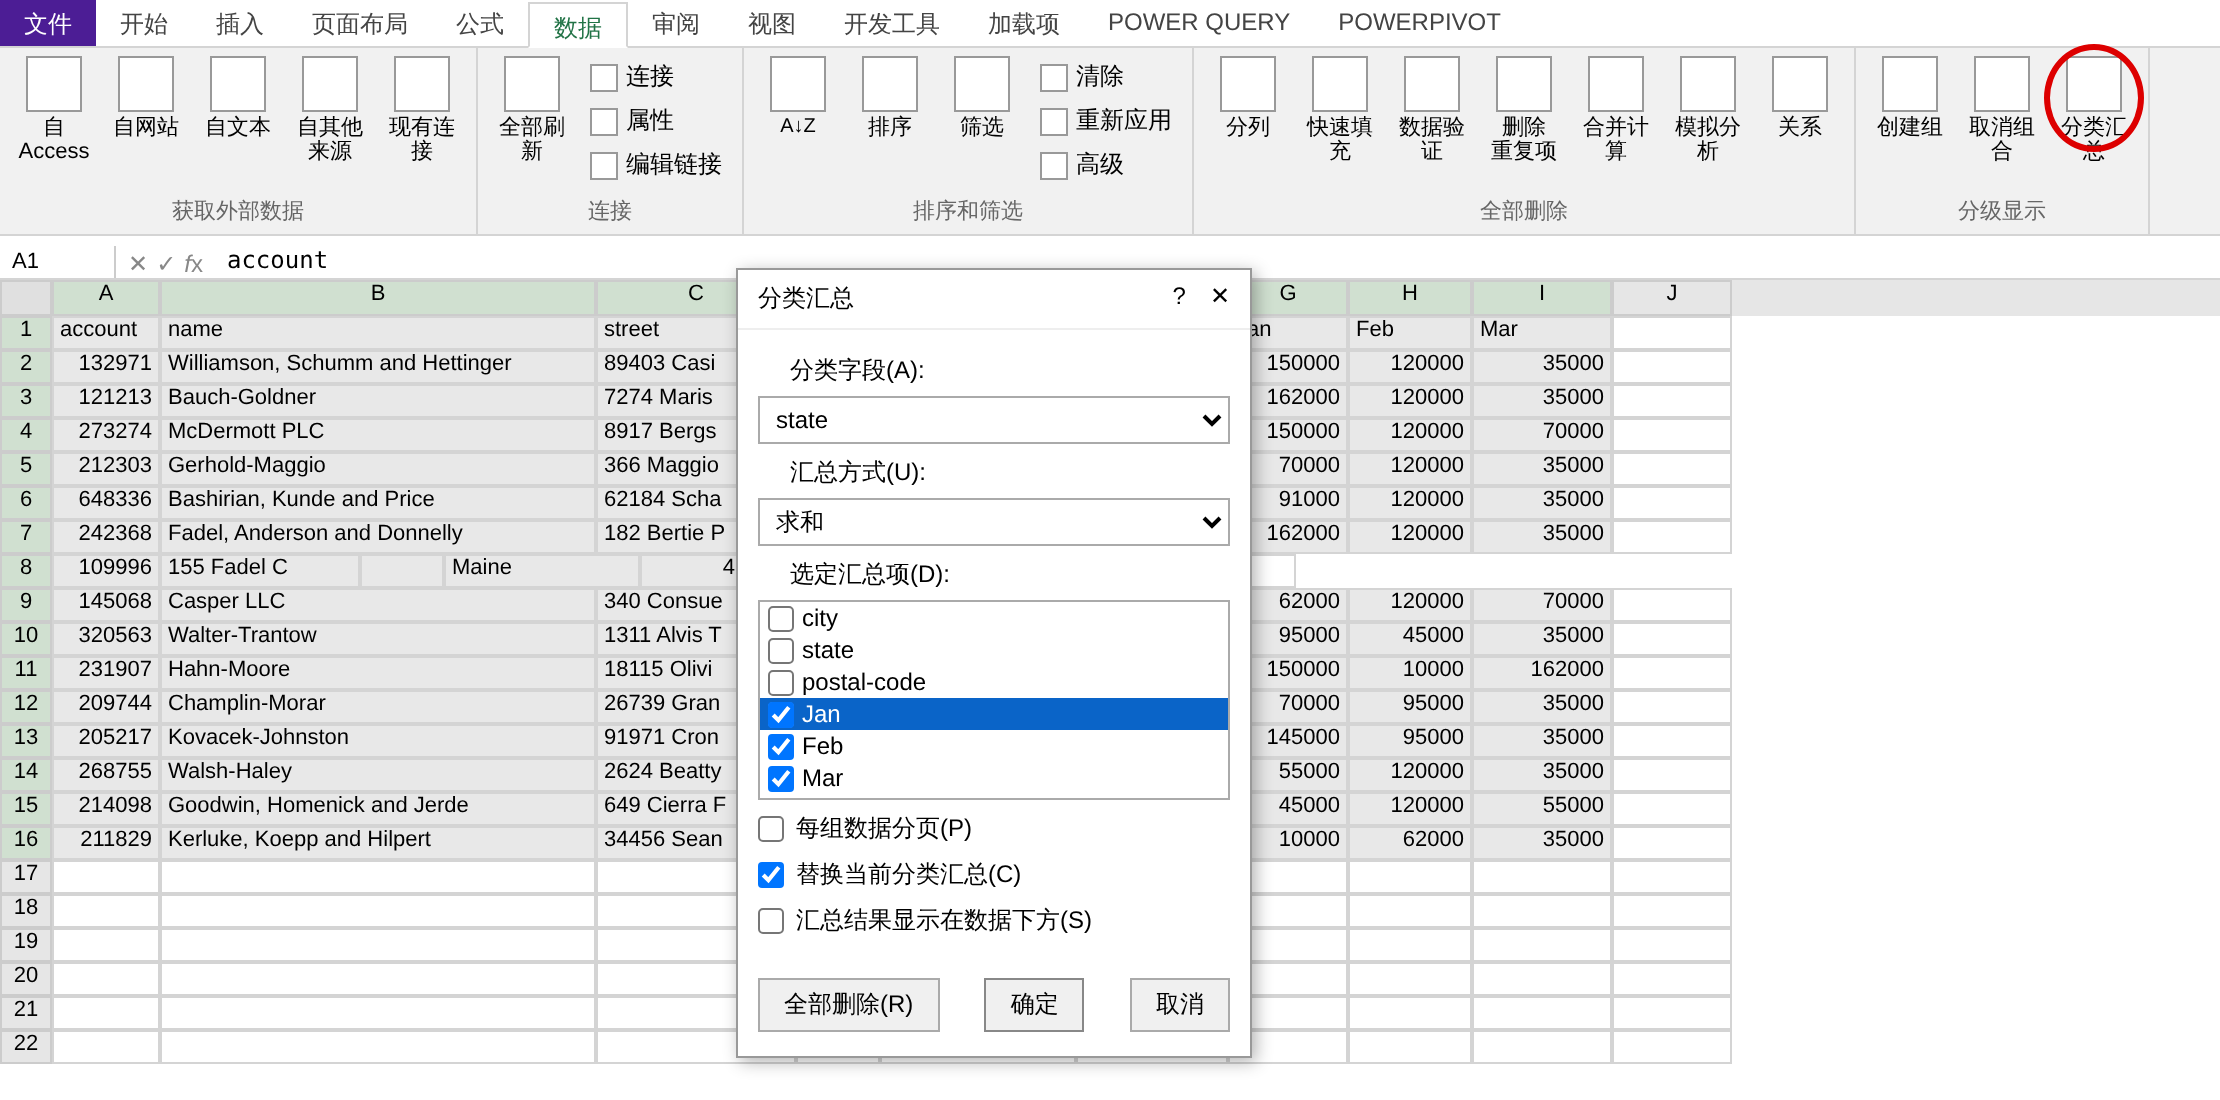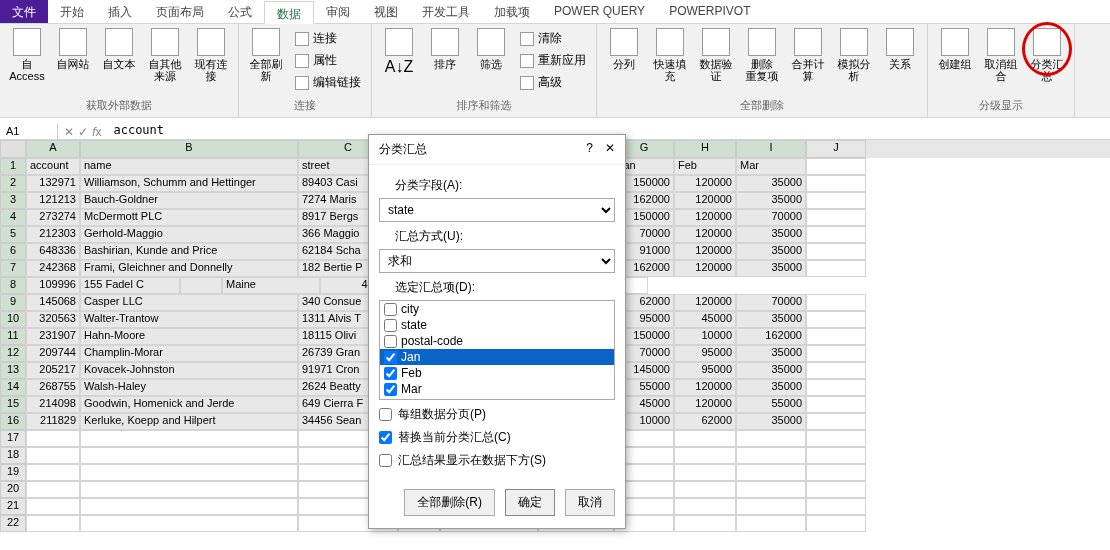--- a/index.html
+++ b/index.html
@@ -55,21 +55,21 @@
 .dlg-title { display: flex; justify-content: space-between; padding: 6px 10px; font-size: 12px; border-bottom: 1px solid #eee; }
 .dlg-title-r { display: flex; gap: 12px; }
 .dlg-body { padding: 6px 10px; }
 .dlg-label { font-size: 12px; margin: 6px 16px 4px; }
 .dlg-select { width: 100%; height: 24px; border: 1px solid #aaa; padding: 2px 4px; font-size: 12px; background: #fff; }
 .dlg-list { border: 1px solid #aaa; height: 100px; overflow-y: auto; background: #fff; }
 .dlg-li { display: flex; align-items: center; gap: 4px; padding: 1px 4px; font-size: 12px; }
 .dlg-li.hl { background: #0a64c8; color: #fff; }
 .dlg-li input { margin: 0; }
 .dlg-chk { display: flex; align-items: center; gap: 6px; margin: 6px 0; font-size: 12px; }
-.dlg-btns { display: flex; gap: 10px; padding: 8px 10px 12px; justify-content: flex-end; }
+.dlg-btns { display: flex; gap: 10px; padding: 8px 10px 12px; justify-content: space-between; }
 .dlg-btn { padding: 4px 12px; border: 1px solid #aaa; background: #f0f0f0; font-size: 12px; cursor: pointer; }
 .dlg-btn.primary { border: 1px solid #888; }
 </style>
 </head>
 <body>
 
 <div class="tabs" id="tabs">
     <div class="tab file">文件</div>
     <div class="tab">开始</div>
     <div class="tab">插入</div>
@@ -130,21 +130,21 @@
             <span>编辑链接</span>
           </div>
         </div>
     </div>
     <div class="group-label">连接</div>
   </div>
   <div class="group">
     <div class="group-items">
       <div class="big-btn">
           <div class="ico"></div>
-          <span style="font-size:16px">A↓Z</span>
+          <span style="font-size:10px">A↓Z</span>
         </div>
       <div class="big-btn">
           <div class="ico"></div>
           <span>排序</span>
         </div>
       <div class="big-btn">
           <div class="ico"></div>
           <span>筛选</span>
         </div>
       <div class="stack" id="g3s">
@@ -315,21 +315,21 @@
         <div class="cell cE sel">Iowa</div>
         <div class="cell cF sel num">76517</div>
         <div class="cell cG sel num">91000</div>
         <div class="cell cH sel num">120000</div>
         <div class="cell cI sel num">35000</div>
         <div class="cell cJ"></div>
       </div>
       <div class="row">
         <div class="rh sel">7</div>
         <div class="cell cA sel num">242368</div>
-        <div class="cell cB sel">Frami, Gleichner and Donnelly</div>
+        <div class="cell cB sel">Fadel, Anderson and Donnelly</div>
         <div class="cell cC sel">182 Bertie P</div>
         <div class="cell cD sel"></div>
         <div class="cell cE sel">Iowa</div>
         <div class="cell cF sel num">72686</div>
         <div class="cell cG sel num">162000</div>
         <div class="cell cH sel num">120000</div>
         <div class="cell cI sel num">35000</div>
         <div class="cell cJ"></div>
       </div>
       <div class="row">

